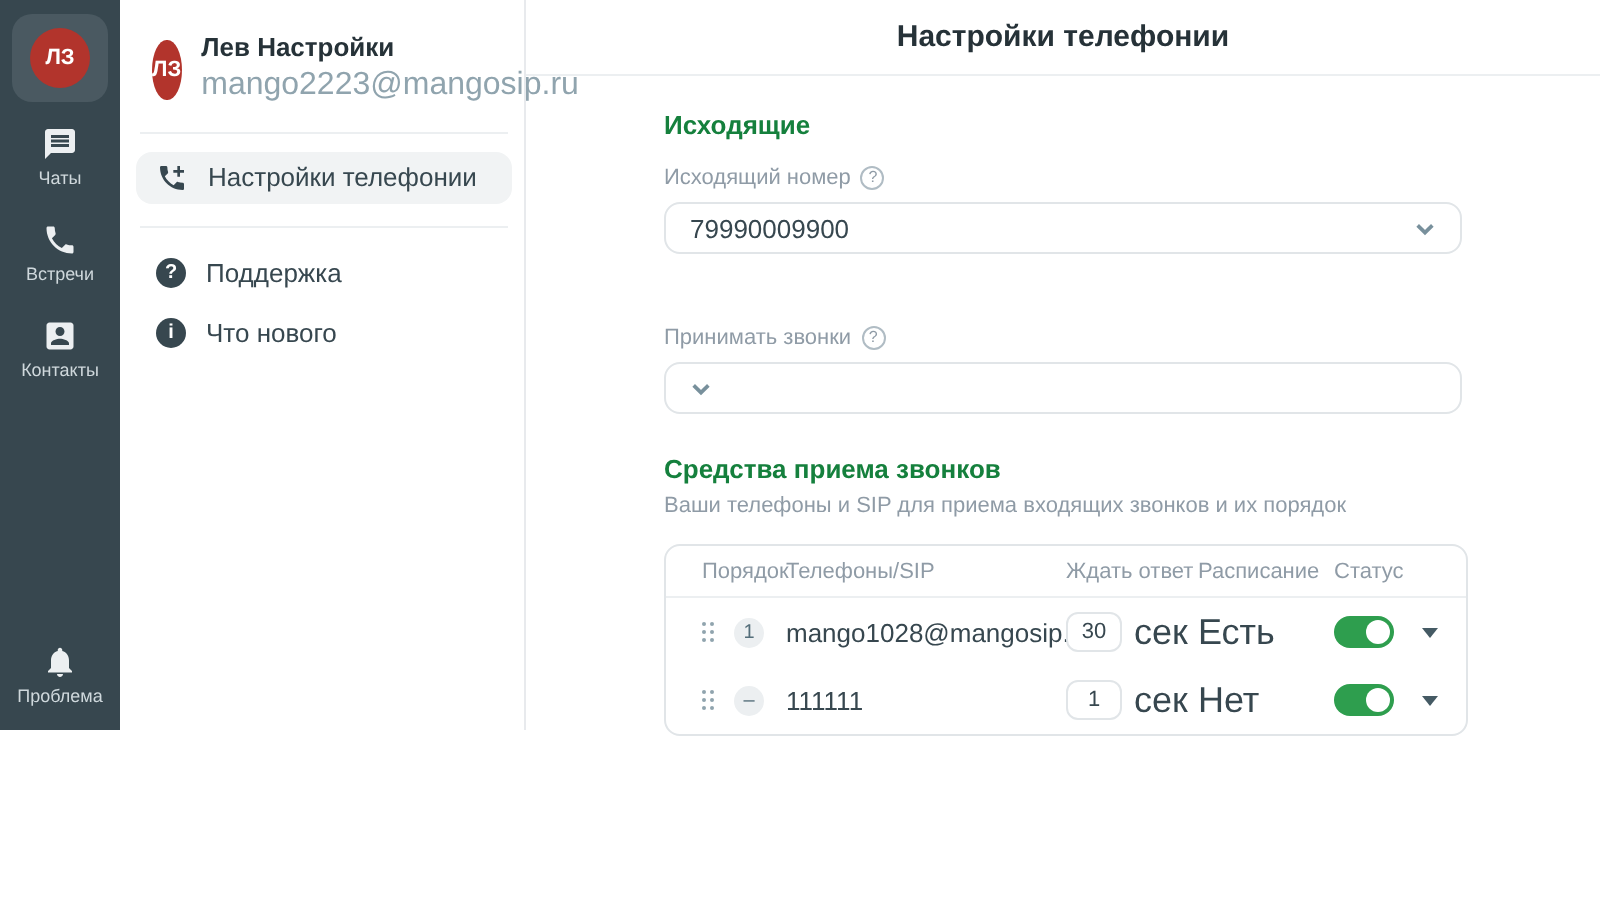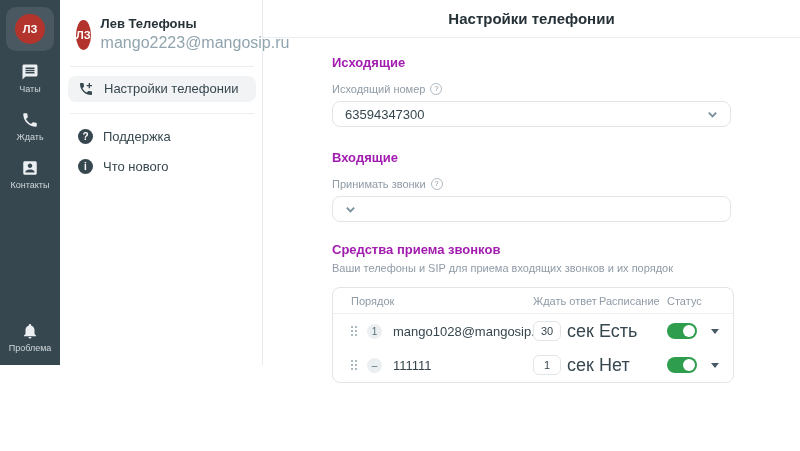--- a/index.html
+++ b/index.html
@@ -60,21 +60,21 @@
   .vdivider { width:1px; background:#E8EAED; flex-shrink:0; }
 
   
   .main { flex:1; display:flex; flex-direction:column; }
   .main-header {
     height:38px; border-bottom:1px solid #ECEFF1;
     display:flex; align-items:center; justify-content:center; flex-shrink:0;
   }
   .main-title { font-size:15px; font-weight:700; color:#263238; }
   .content { padding:17px 0 0 69px; width:468px; }
-  .section-heading { font-size:13px; font-weight:700; color:#a21caf; }
+  .section-heading { font-size:13px; font-weight:700; color:#15803d; }
   .field-label {
     display:flex; align-items:flex-end; gap:5px;
     font-size:11px; color:#8F9BA6; margin:13px 0 6px;
   }
   .info-icon {
     width:12px; height:12px; border:1px solid #B0BCC4; border-radius:50%;
     color:#8F9BA6; font-size:8px; line-height:10px; text-align:center;
     display:inline-block; cursor:pointer;
   }
   .select {
@@ -148,42 +148,42 @@
       <div class="rail-item">
         <svg viewBox="0 0 24 24">
             <path d="M20 2H4c-1.1 0-2 .9-2 2v18l4-4h14c1.1 0 2-.9 2-2V4c0-1.1-.9-2-2-2zm-2 12H6v-2h12v2zm0-3H6V9h12v2zm0-3H6V6h12v2z"></path>
           </svg>
         <span class="rail-label">Чаты</span>
       </div>
       <div class="rail-item">
         <svg viewBox="0 0 24 24">
             <path d="M6.62 10.79c1.44 2.83 3.76 5.14 6.59 6.59l2.2-2.2c.27-.27.67-.36 1.02-.24 1.12.37 2.33.57 3.57.57.55 0 1 .45 1 1V20c0 .55-.45 1-1 1-9.39 0-17-7.61-17-17 0-.55.45-1 1-1h3.5c.55 0 1 .45 1 1 0 1.25.2 2.45.57 3.57.11.35.03.74-.25 1.02l-2.2 2.2z"></path>
           </svg>
-        <span class="rail-label">Ждать</span>
+        <span class="rail-label">Встречи</span>
       </div>
       <div class="rail-item">
         <svg viewBox="0 0 24 24">
             <path d="M3 5v14c0 1.1.9 2 2 2h14c1.1 0 2-.9 2-2V5c0-1.1-.9-2-2-2H5c-1.1 0-2 .9-2 2zm12 4c0 1.66-1.34 3-3 3s-3-1.34-3-3 1.34-3 3-3 3 1.34 3 3zm-9 8c0-2 4-3.1 6-3.1s6 1.1 6 3.1v1H6v-1z"></path>
           </svg>
         <span class="rail-label">Контакты</span>
       </div>
     </div>
     <div class="rail-item rail-bottom">
       <svg viewBox="0 0 24 24">
           <path d="M12 22c1.1 0 2-.9 2-2h-4c0 1.1.9 2 2 2zm6-6v-5c0-3.07-1.63-5.64-4.5-6.32V4c0-.83-.67-1.5-1.5-1.5s-1.5.67-1.5 1.5v.68C7.64 5.36 6 7.92 6 11v5l-2 2v1h16v-1l-2-2z"></path>
         </svg>
       <span class="rail-label">Проблема</span>
     </div>
   </div>
 
   <div class="panel">
     <div class="profile">
       <div class="avatar">ЛЗ</div>
       <div>
-        <div class="profile-name">Лев Телефоны</div>
+        <div class="profile-name">Лев Настройки</div>
         <div class="profile-email">mango2223@mangosip.ru</div>
       </div>
     </div>
     <div class="panel-divider"></div>
     <div class="menu">
       <div class="menu-item selected">
         <svg viewBox="0 0 24 24">
             <path d="M20 15.5c-1.25 0-2.45-.2-3.57-.57-.35-.11-.74-.03-1.02.24l-2.2 2.2c-2.83-1.44-5.15-3.75-6.59-6.59l2.2-2.21c.28-.26.36-.65.25-1C8.7 6.45 8.5 5.25 8.5 4c0-.55-.45-1-1-1H4c-.55 0-1 .45-1 1 0 9.39 7.61 17 17 17 .55 0 1-.45 1-1v-3.5c0-.55-.45-1-1-1zM21 6h-3V3h-2v3h-3v2h3v3h2V8h3V6z"></path>
           </svg>
         <span>Настройки телефонии</span>
@@ -210,47 +210,47 @@
     </div>
 
     <div class="content">
 
       <div class="section-heading">Исходящие</div>
       <div class="field-label">
         <span>Исходящий номер</span>
         <span class="info-icon">?</span>
       </div>
       <div class="select">
-        <span>63594347300</span>
+        <span>79990009900</span>
         <svg viewBox="0 0 12 12">
             <polyline points="2,4 6,8 10,4"></polyline>
           </svg>
       </div>
 
       <div class="gap-outgoing"></div>
 
-      <div class="section-heading">Входящие</div>
       <div class="field-label">
         <span>Принимать звонки</span>
         <span class="info-icon">?</span>
       </div>
       <div class="select">
         <svg viewBox="0 0 12 12">
             <polyline points="2,4 6,8 10,4"></polyline>
           </svg>
       </div>
 
       <div class="gap-table"></div>
 
       <div class="section-heading">Средства приема звонков</div>
       <div class="subtitle">Ваши телефоны и SIP для приема входящих звонков и их порядок</div>
 
       <div class="card">
         <div class="trow thead">
           <span class="th th-order">Порядок</span>
+          <span class="th th-phone">Телефоны/SIP</span>
           <span class="th th-wait">Ждать ответ</span>
           <span class="th th-sched">Расписание</span>
           <span class="th th-status">Статус</span>
         </div>
 
         <div class="trow tbody-row">
           <span class="drag-handle">
             <span class="drag-col">
                 <i></i>
                 <i></i>

